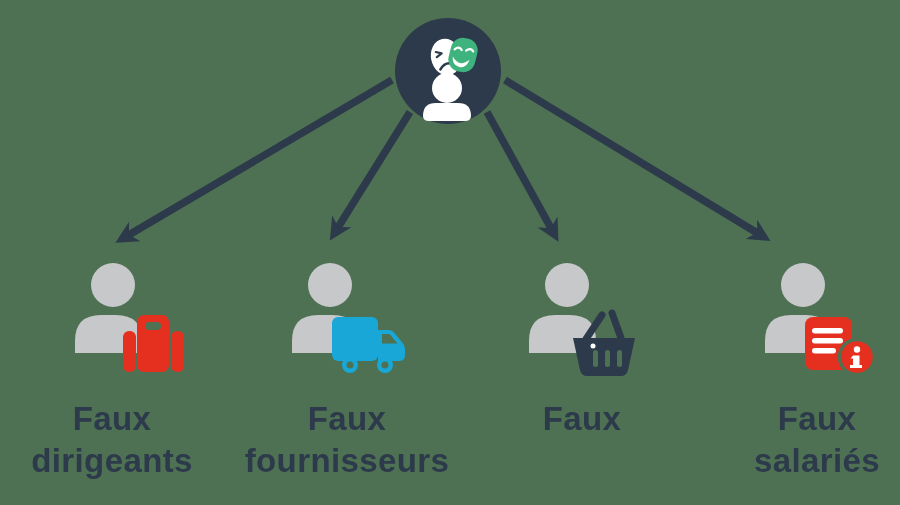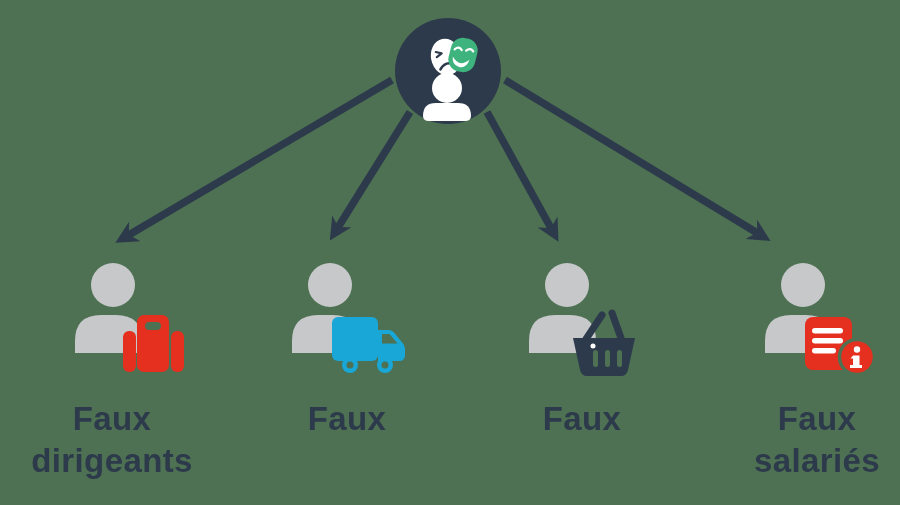--- a/index.html
+++ b/index.html
@@ -123,20 +123,21 @@
       </g>
     </svg>
   </div>
 
   <div class="label l1" style="color: rgb(45, 58, 75);">
     <div>Faux</div>
     <div>dirigeants</div>
   </div>
   <div class="label l2" style="color: rgb(45, 58, 75);">
     <div>Faux</div>
+    <div>fournisseurs</div>
   </div>
   <div class="label l3" style="color: rgb(45, 58, 75);">
     <div>Faux</div>
   </div>
   <div class="label l4" style="color: rgb(45, 58, 75);">
     <div>Faux</div>
     <div>salariés</div>
   </div>
 
 </div>

